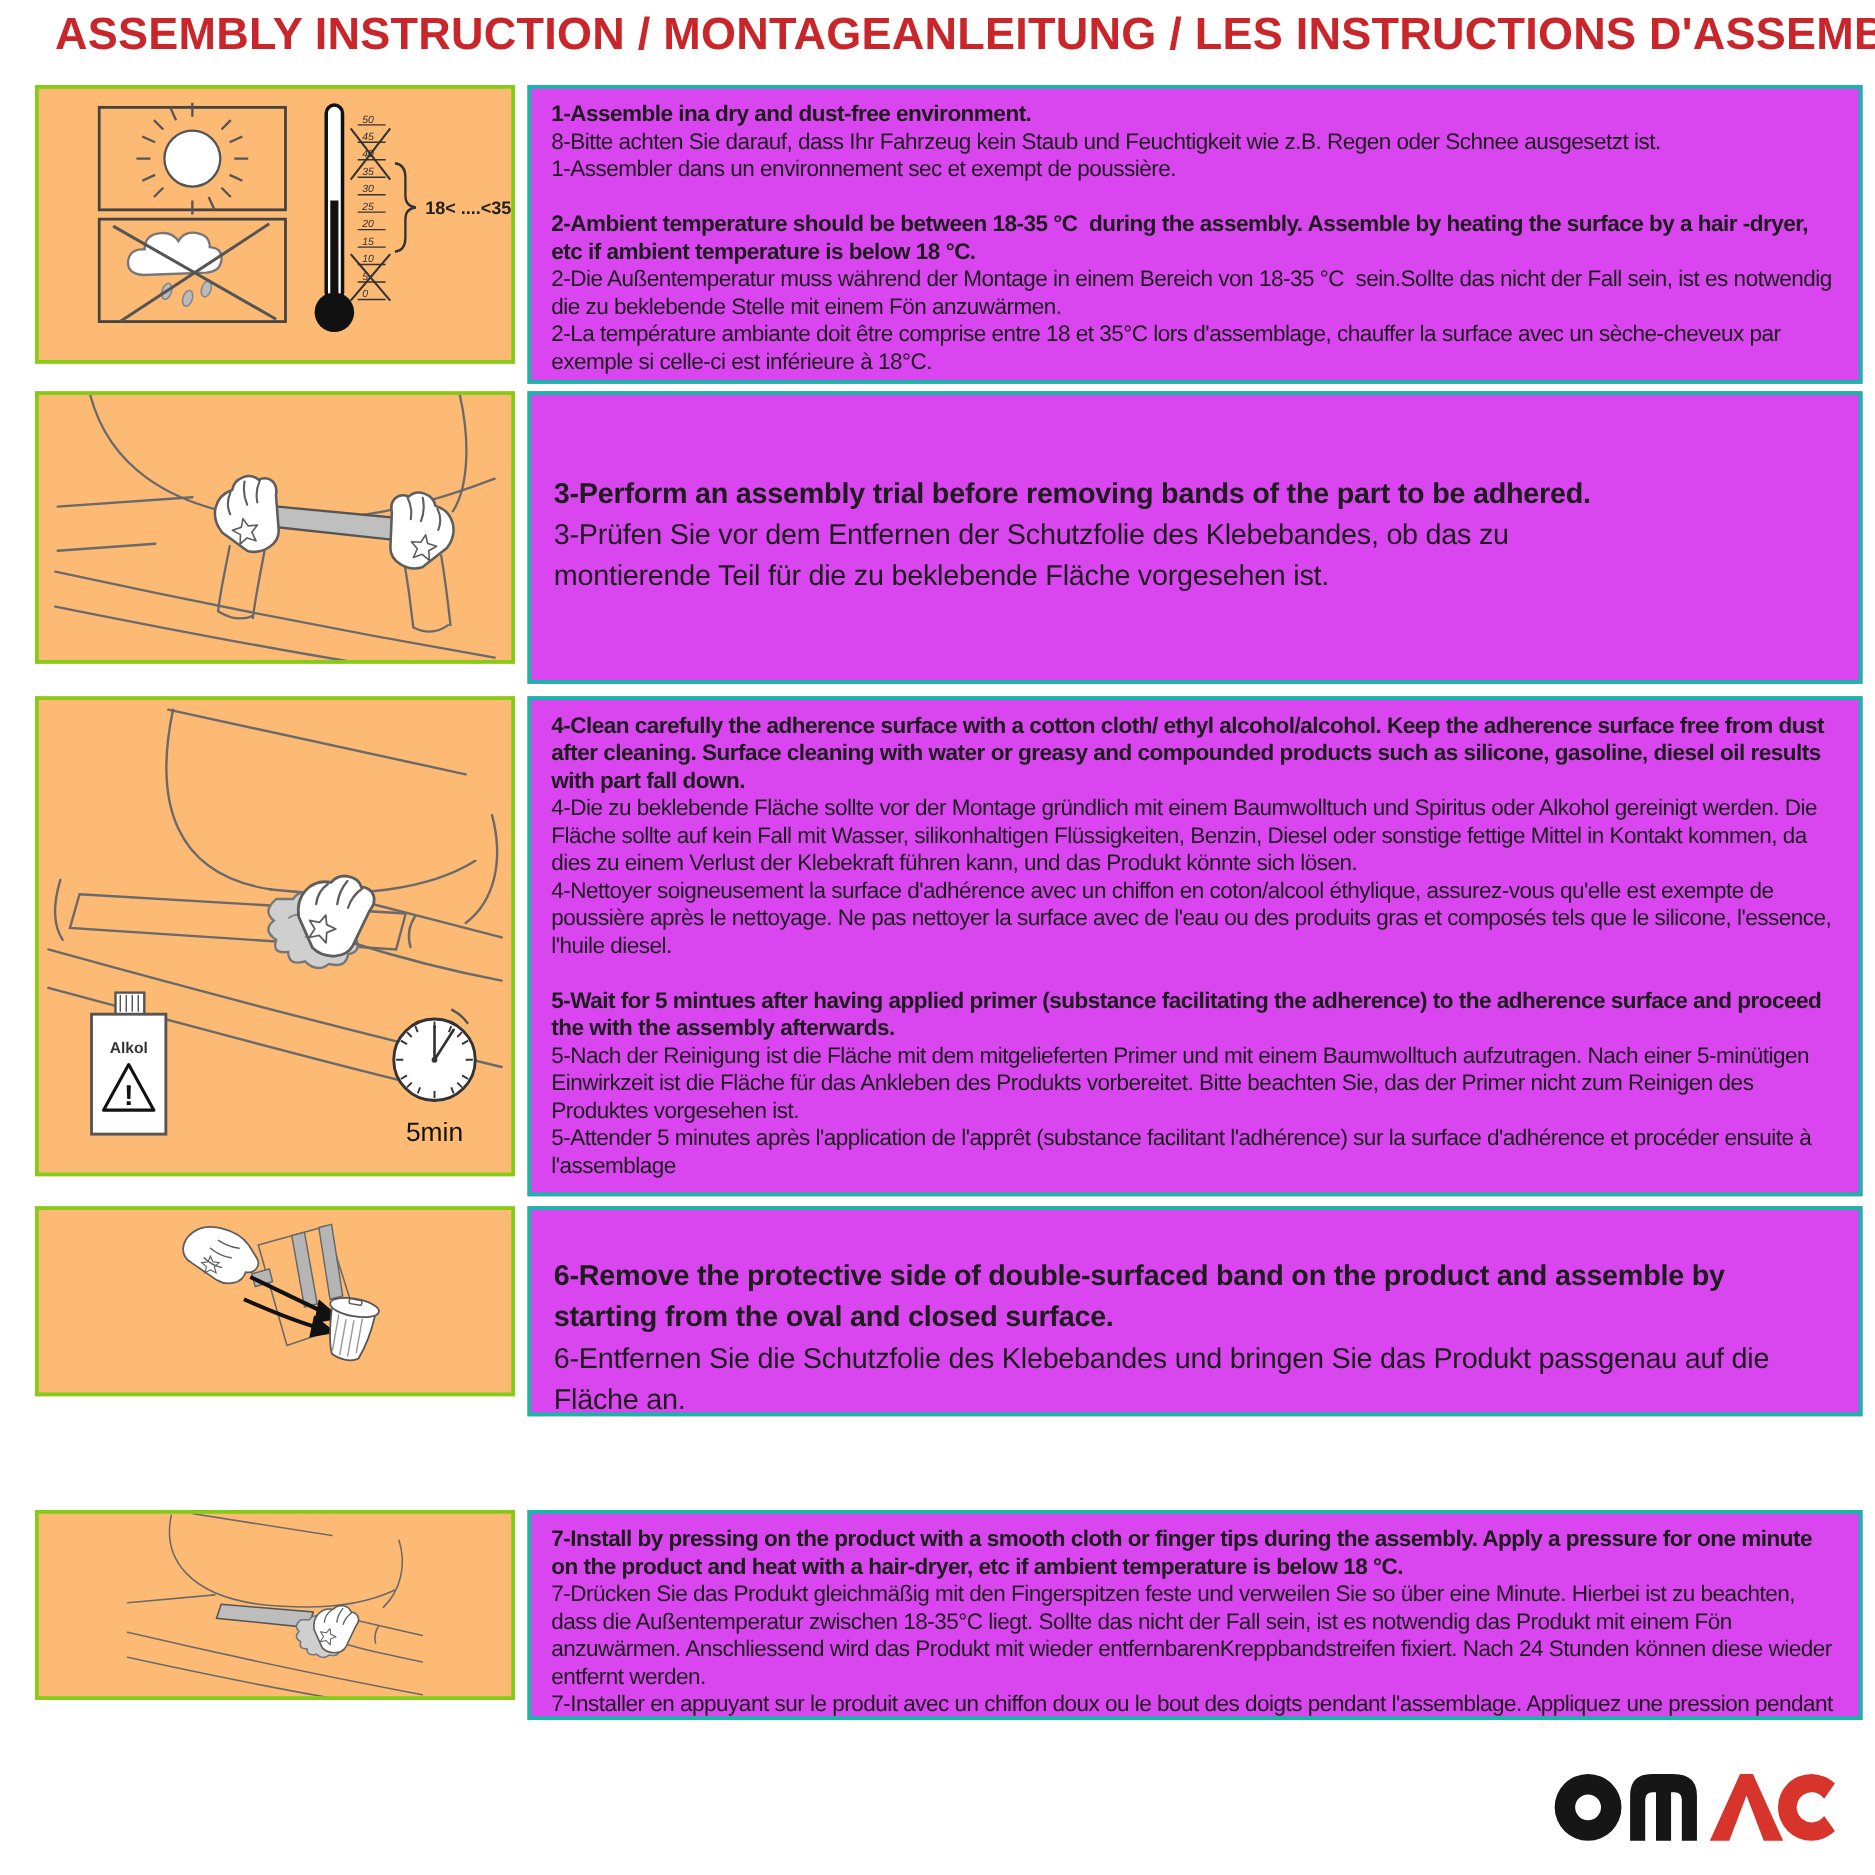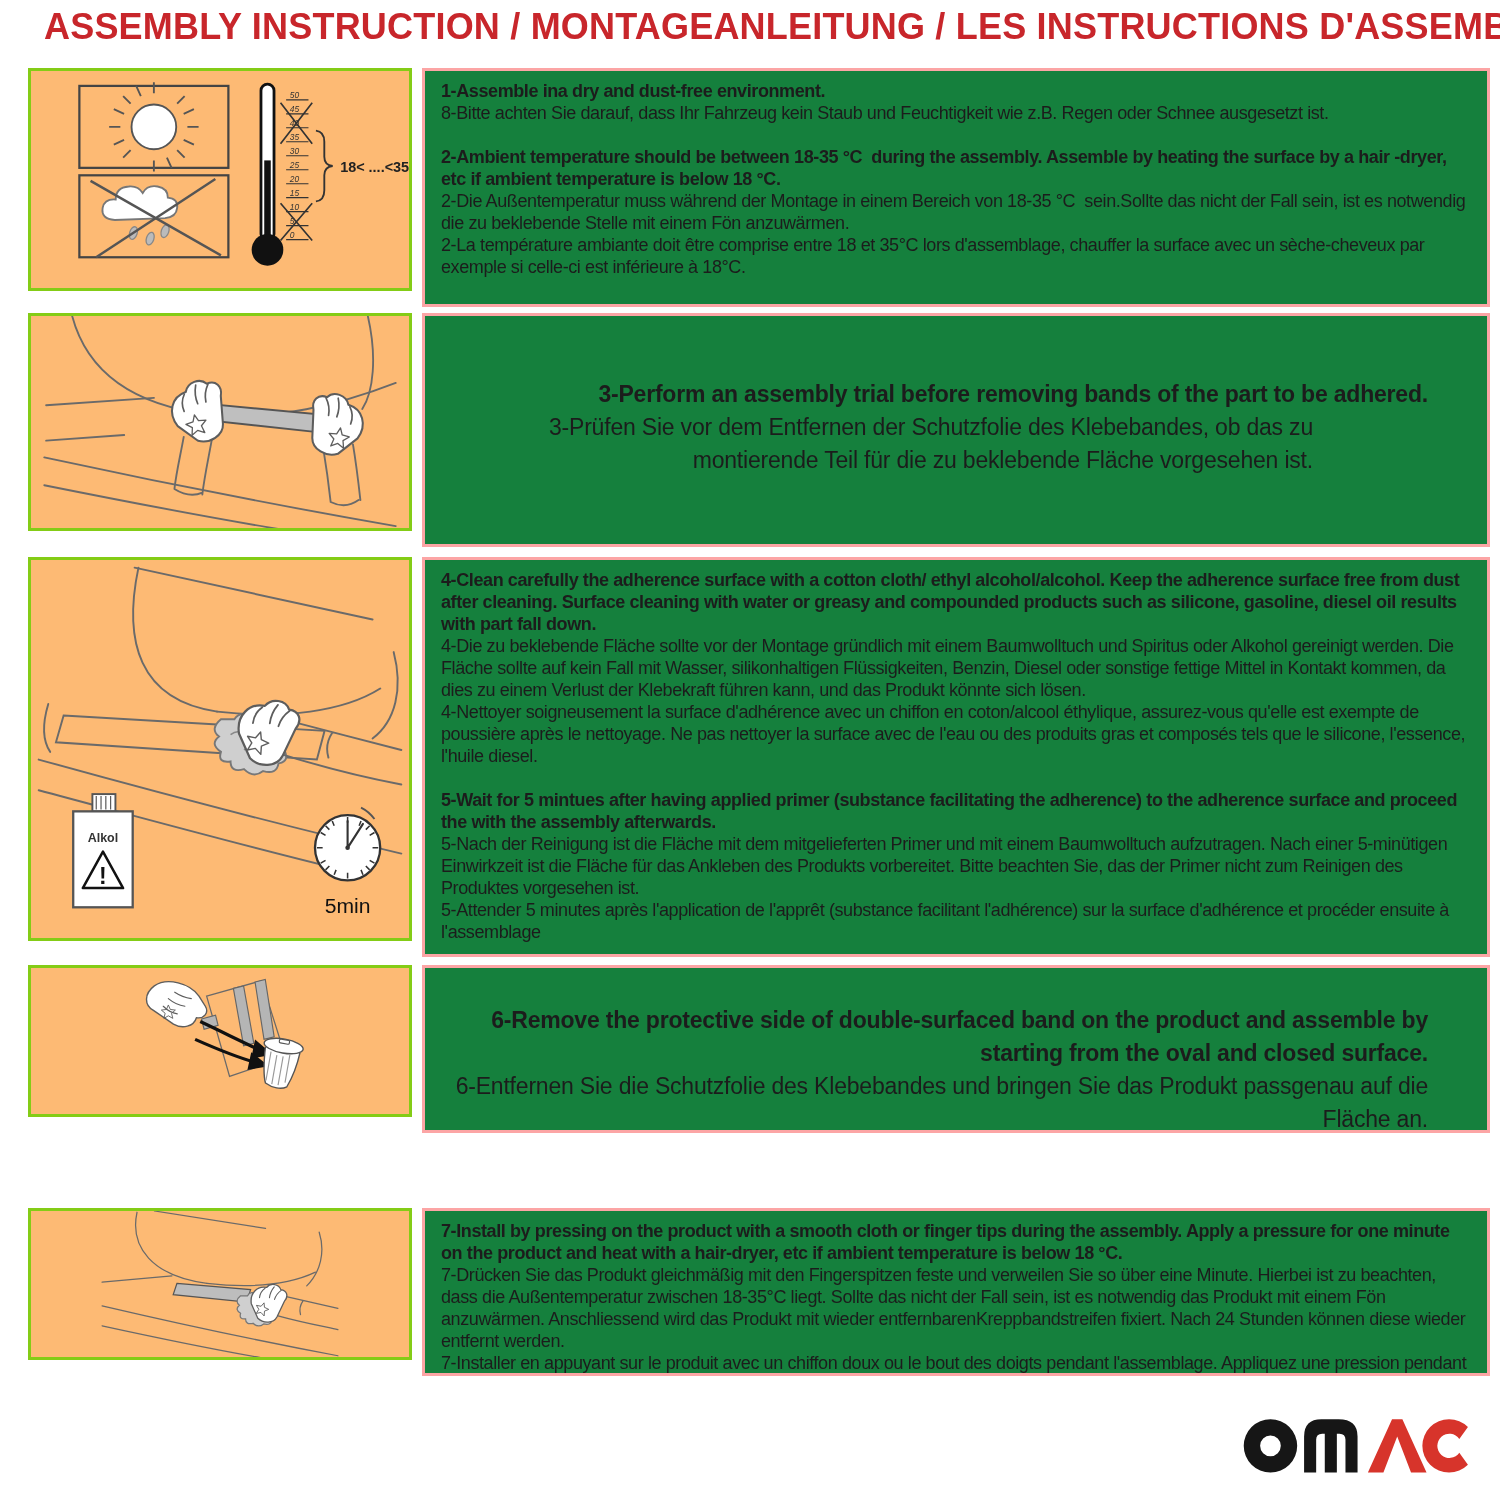--- a/index.html
+++ b/index.html
@@ -16,26 +16,26 @@
          color:var(--accent_red);white-space:nowrap;letter-spacing:.2px;}
   .row{position:absolute;left:28px;width:1462px;}
   .r1{top:68px;height:239px;}
   .r2{top:313px;height:234px;}
   .r3{top:557px;height:400px;}
   .r4{top:965px;height:168px;}
   .r5{top:1208px;height:168px;}
   .illus{position:absolute;top:0;bottom:16px;left:0;width:384px;border:3px solid #84cc16;
          background:#fdba74;box-sizing:border-box;}
   .illus svg{display:block;width:100%;height:100%;}
-  .textbox{position:absolute;top:0;bottom:0;left:394px;right:0;border:3px solid #fca5a5;
-           background:#15803d;box-sizing:border-box;overflow:hidden;}
+  .textbox{position:absolute;top:0;bottom:0;left:394px;right:0;border:3px solid #14b8a6;
+           background:#d946ef;box-sizing:border-box;overflow:hidden;}
   .textbox p{margin:0;white-space:pre-wrap;}
   .small{padding:9px 16px 6px 16px;}
   .small p{font-size:18px;line-height:22px;letter-spacing:-0.4px;}
-  .large{padding:27px 18px;text-align:right;}
+  .large{padding:27px 18px;}
   .large p{font-size:23px;line-height:33px;letter-spacing:-0.2px;max-width:985px;}
   .large p.narrow{max-width:870px;}
   .b{font-weight:700;}
   .gap{height:22px;}
   .padtop-r2{padding-top:62px;}
   .padtop-r4{padding-top:36px;}
   .logo{position:absolute;left:1230px;top:1406px;width:250px;height:78px;background:#fff;
         display:flex;align-items:center;justify-content:flex-end;}
   .lineart{stroke:#6a6a6a;stroke-width:2;fill:none;stroke-linecap:round;}
   .ticktext{font-family:"Liberation Sans",sans-serif;font-size:9px;font-style:italic;fill:#333;}
@@ -93,20 +93,21 @@
             <path d="M254,34 L288,78 M288,34 L254,78 M254,142 L288,182 M288,142 L254,182" stroke="#333" stroke-width="1.8"></path>
           </g>
           <path d="M292,64 q9,1 9,12 L301,92 q0,9 9,10 q-9,1 -9,10 L301,128 q0,11 -9,12" fill="none" stroke="#333" stroke-width="2"></path>
           <text x="318" y="108" font-size="15.5" font-weight="700" fill="#222">18&lt; ....&lt;35 C</text>
         </g>
       </svg>
     </div>
     <div class="textbox small">
       <p class="b">1-Assemble ina dry and dust-free environment.</p>
       <p>8-Bitte achten Sie darauf, dass Ihr Fahrzeug kein Staub und Feuchtigkeit wie z.B. Regen oder Schnee ausgesetzt ist.</p>
+      <p>1-Assembler dans un environnement sec et exempt de poussière.</p>
       <div class="gap"></div>
       <p class="b">2-Ambient temperature should be between 18-35 °C  during the assembly. Assemble by heating the surface by a hair -dryer, etc if ambient temperature is below 18 °C.</p>
       <p>2-Die Außentemperatur muss während der Montage in einem Bereich von 18-35 °C  sein.Sollte das nicht der Fall sein, ist es notwendig die zu beklebende Stelle mit einem Fön anzuwärmen.</p>
       <p>2-La température ambiante doit être comprise entre 18 et 35°C lors d'assemblage, chauffer la surface avec un sèche-cheveux par exemple si celle-ci est inférieure à 18°C.</p>
     </div>
   </section>
 
   <section class="row r2">
     <div class="illus">
       <svg viewBox="0 0 378 228">

